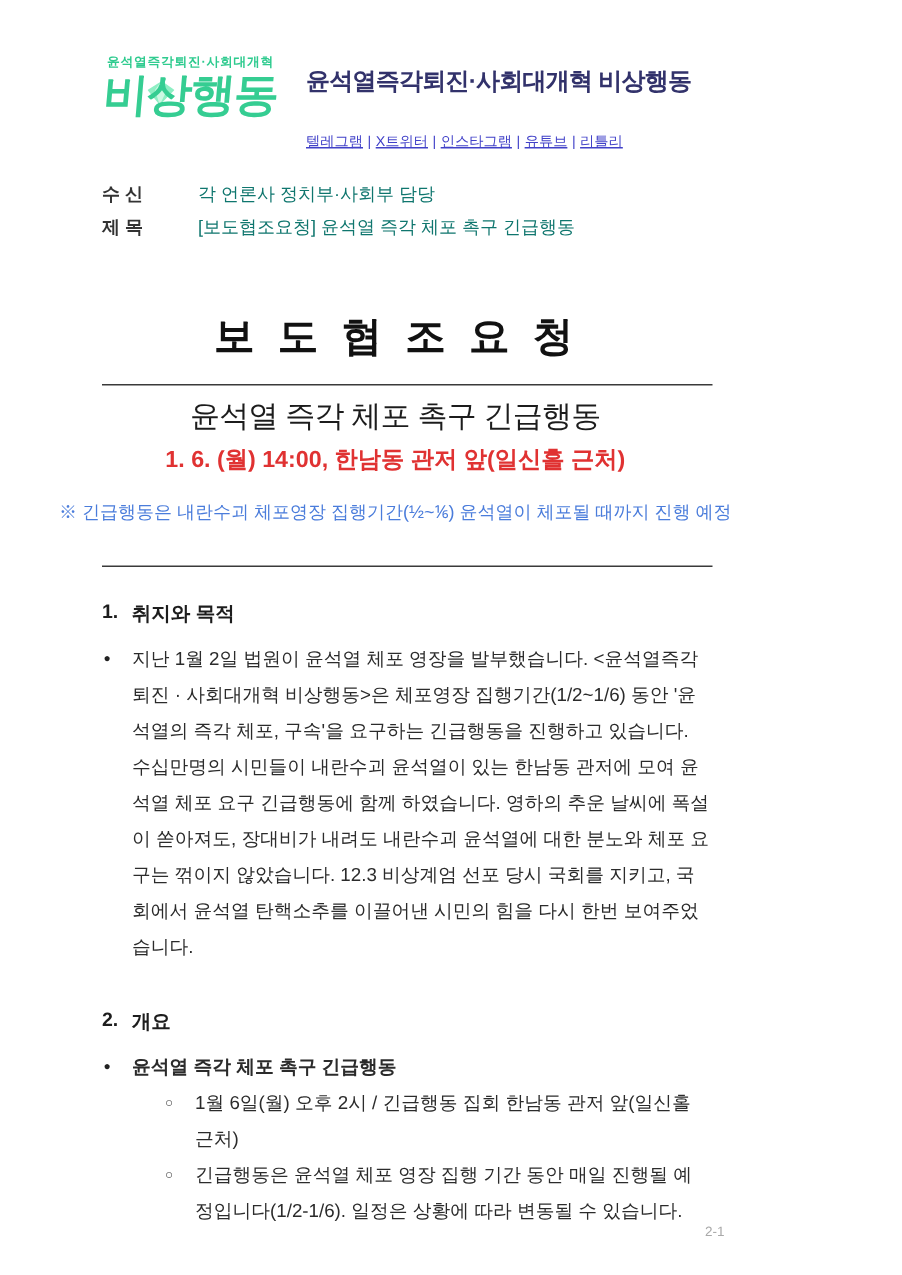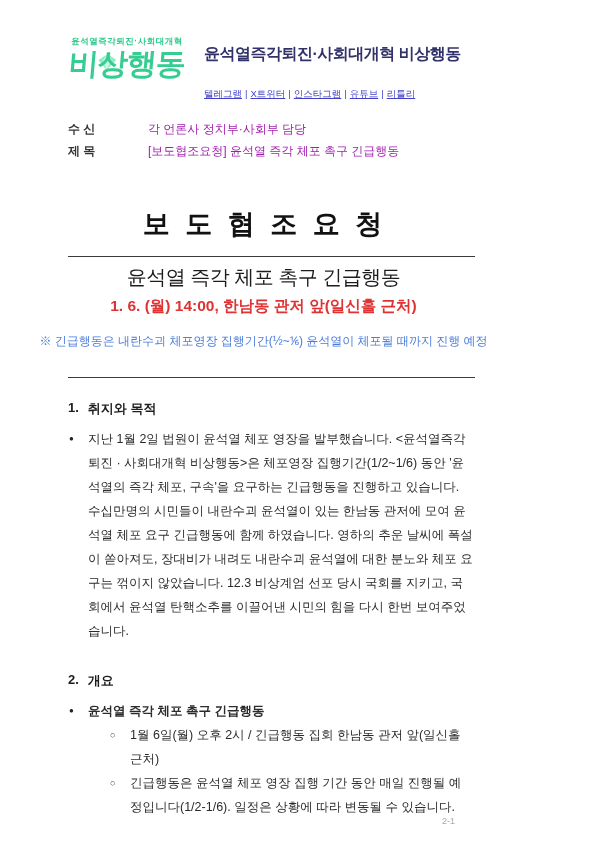--- a/index.html
+++ b/index.html
@@ -17,21 +17,21 @@
   .logo-main span{position:relative;z-index:1;}
   .org{margin-left:12px;padding-top:8px;}
   .org-title{font-size:16px;font-weight:700;color:#32326b;letter-spacing:-0.5px;white-space:nowrap;}
   .org-links{margin-top:23px;font-size:9.5px;color:#4141c8;}
   .org-links a{color:#4141c8;text-decoration:underline;cursor:pointer;}
   .org-links .sep{color:#4141c8;margin:0 3px;text-decoration:none;}
   
   .meta{position:absolute;top:118px;left:68px;right:52px;font-size:12px;}
   .meta-row{display:flex;line-height:22px;}
   .meta-label{width:46px;font-weight:600;color:#333;display:flex;justify-content:space-between;margin-right:18px;flex:0 0 46px;}
-  .meta-value{color:#a21caf;white-space:nowrap;margin-left:16px;}
+  .meta-value{color:#0f766e;white-space:nowrap;}
   .date-chip{background:#ebebeb;border-radius:3px;padding:0px 6px;}
   .date-suffix{margin-left:5px;}
   
   .doc-title{position:absolute;top:206px;left:0;right:0;text-align:center;
     font-size:27px;font-weight:700;color:#111;letter-spacing:2px;word-spacing:4px;}
   .rule{position:absolute;left:68px;right:52px;height:0;border-top:1.5px solid #3a3a3a;}
   .rule1{top:256px;}
   .rule2{top:377px;}
   
   .event{position:absolute;top:264px;left:0;right:0;text-align:center;}
@@ -45,21 +45,21 @@
   .sec-num{margin-right:9px;}
   .bullets{margin:9px 0 0 0;padding:0;list-style:none;}
   .bullet{position:relative;padding-left:20px;line-height:24px;text-align:left;}
   .bullet::before{content:"●";position:absolute;left:1px;top:0;font-size:8px;color:#222;}
   .bullet.bold-title{font-weight:700;}
   .subbullet{position:relative;padding-left:20px;margin-left:42px;line-height:24px;font-weight:400;}
   .subbullet::before{content:"○";position:absolute;left:0px;top:0;font-size:9px;color:#444;}
   .b{font-weight:700;}
   .sec2{margin-top:29px;}
   
-  .footer-page{position:absolute;right:72px;bottom:24px;font-size:9px;color:#a9a9a9;}
+  .footer-page{position:absolute;right:44px;bottom:24px;font-size:9px;color:#a9a9a9;}
 </style>
 </head>
 <body>
 
 <div class="page">
 
   <div class="header">
     <div class="logo">
       <div class="logo-top">윤석열즉각퇴진·사회대개혁</div>
       <div class="logo-main">

